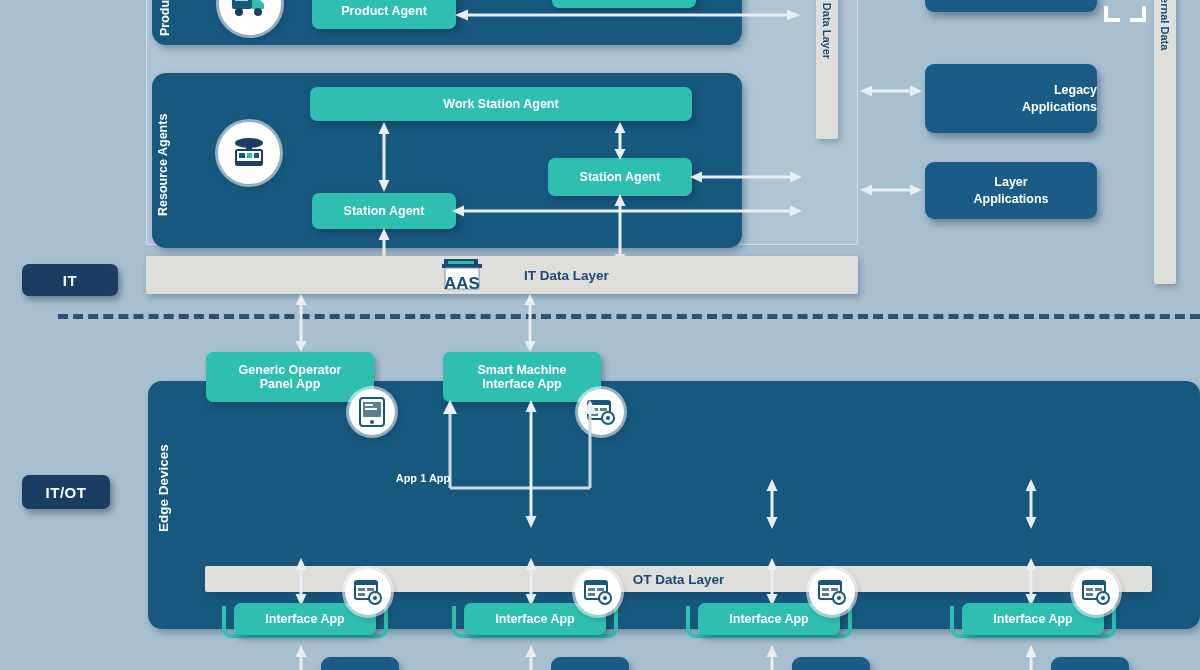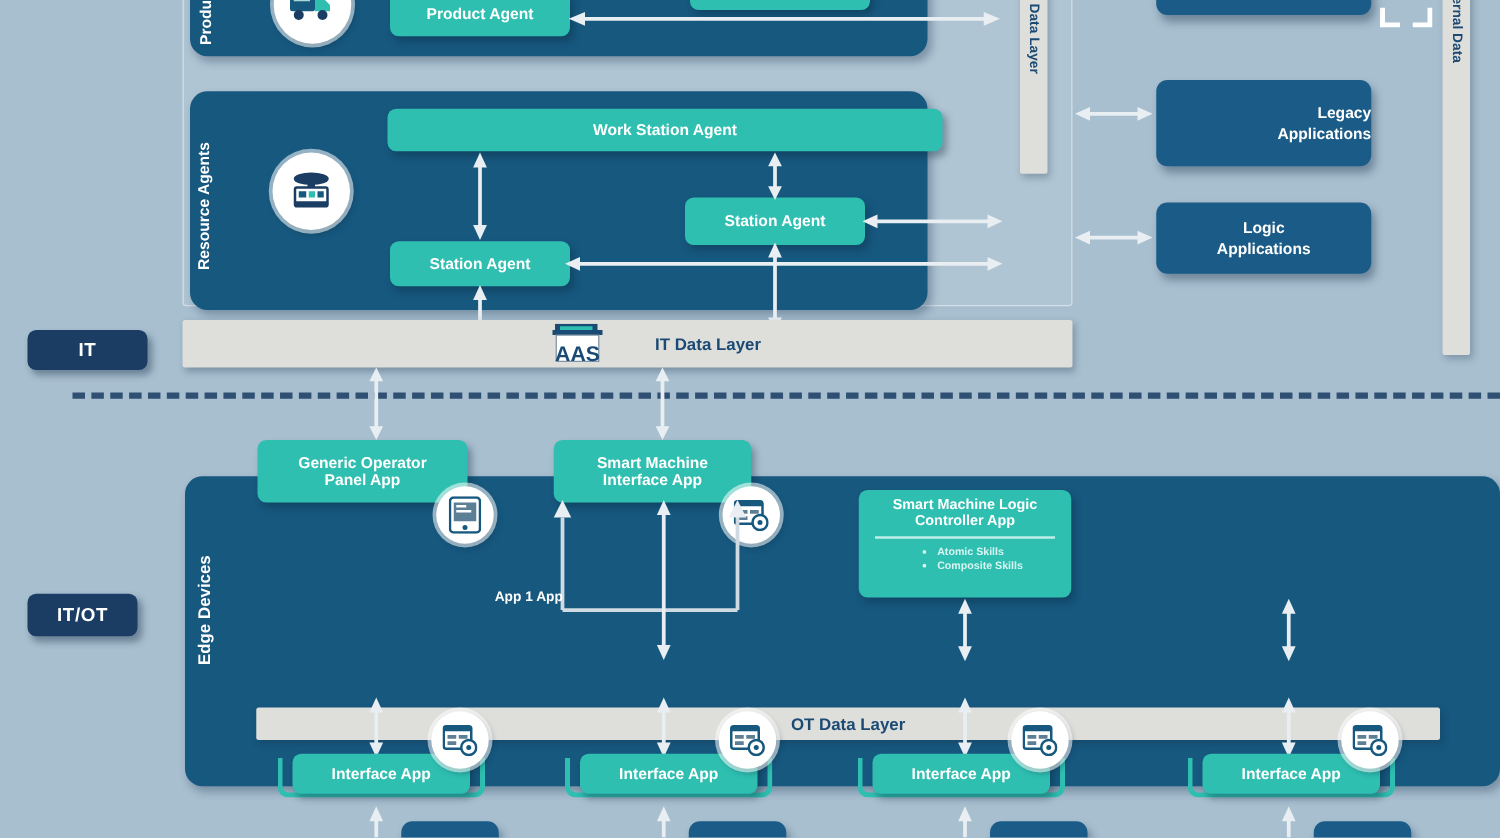--- a/index.html
+++ b/index.html
@@ -145,21 +145,21 @@
       <ellipse cx="20" cy="8" rx="14" ry="5" fill="#1b3d63"></ellipse>
       <rect x="17" y="8" width="6" height="7" fill="#1b3d63"></rect>
       <rect x="7" y="15" width="26" height="15" rx="1.5" fill="#ffffff" stroke="#1b3d63" stroke-width="2"></rect>
       <rect x="10" y="18" width="6" height="5" fill="#17587f"></rect>
       <rect x="18" y="18" width="5" height="5" fill="#2ebfb0"></rect>
       <rect x="25" y="18" width="5" height="5" fill="#17587f"></rect>
       <rect x="7" y="26" width="26" height="4" fill="#1b3d63"></rect>
     </svg>
   </div>
 
-  <div class="abs teal" style="left:310px;top:87px;width:444px;height:34px;font-size:12.5px;">Work Station Agent</div>
+  <div class="abs teal" style="left:310px;top:87px;width:382px;height:34px;font-size:12.5px;">Work Station Agent</div>
   <div class="abs teal" style="left:312px;top:193px;width:144px;height:36px;font-size:12.5px;">Station Agent</div>
   <div class="abs teal" style="left:548px;top:158px;width:144px;height:38px;font-size:12.5px;">Station Agent</div>
 
   <svg class="abs arrowsvg" style="left:377px;top:122px;width:14px;height:70px;" viewBox="0 0 14 70">
     <line x1="7" y1="10" x2="7" y2="60" stroke="#e8eef2" stroke-width="3"></line>
     <polygon points="7,0 1.5,12 12.5,12" fill="#e8eef2"></polygon>
     <polygon points="7,70 1.5,58 12.5,58" fill="#e8eef2"></polygon>
   </svg>
 
   <svg class="abs arrowsvg" style="left:613px;top:122px;width:14px;height:38px;" viewBox="0 0 14 38">
@@ -223,21 +223,21 @@
       </svg>
   </div>
 
   <div class="abs navy" style="left:925px;top:-32px;width:172px;height:44px;font-size:12.5px;"></div>
 
   <div class="abs navy" style="left:925px;top:64px;width:172px;height:69px;font-size:12.5px;flex-direction:column;align-items:flex-end;">
     <span>Legacy</span>
     <span>Applications</span>
   </div>
   <div class="abs navy" style="left:925px;top:162px;width:172px;height:57px;font-size:12.5px;flex-direction:column;">
-    <span>Logic</span>
+    <span>Layer</span>
     <span>Applications</span>
   </div>
 
   <svg class="abs arrowsvg" style="left:860px;top:84px;width:62px;height:14px;" viewBox="0 0 62 14">
     <line x1="11" y1="7" x2="51" y2="7" stroke="#e8eef2" stroke-width="3"></line>
     <polygon points="0,7 12,1.5 12,12.5" fill="#e8eef2"></polygon>
     <polygon points="62,7 50,1.5 50,12.5" fill="#e8eef2"></polygon>
   </svg>
   <svg class="abs arrowsvg" style="left:860px;top:183px;width:62px;height:14px;" viewBox="0 0 62 14">
     <line x1="11" y1="7" x2="51" y2="7" stroke="#e8eef2" stroke-width="3"></line>
@@ -288,29 +288,20 @@
       <rect x="1" y="2" width="22" height="18" rx="2" fill="#ffffff" stroke="#17587f" stroke-width="2"></rect>
       <rect x="1" y="2" width="22" height="4" fill="#17587f"></rect>
       <rect x="4" y="9" width="7" height="3" fill="#5d7f96"></rect>
       <rect x="13" y="9" width="7" height="3" fill="#5d7f96"></rect>
       <rect x="4" y="14" width="7" height="3" fill="#5d7f96"></rect>
       <circle cx="21" cy="19" r="6" fill="#ffffff" stroke="#17587f" stroke-width="2"></circle>
       <circle cx="21" cy="19" r="2" fill="#17587f"></circle>
     </svg>
   </div>
 
-  <div class="abs teal" style="left:687px;top:392px;width:170px;height:86px;font-size:11.5px;flex-direction:column;justify-content:flex-start;padding-top:6px;">
-    <span>Smart Machine Logic</span>
-    <span>Controller App</span>
-    <div style="width:144px;height:2px;background:#bdeee8;margin:5px 0 5px 0;"></div>
-    <ul class="skilllist" style="margin:0;padding-left:24px;font-size:8.5px;color:#d8f5f1;">
-      <li>Atomic Skills</li>
-      <li>Composite Skills</li>
-    </ul>
-  </div>
 
 
   <svg class="abs arrowsvg" style="left:440px;top:400px;width:160px;height:92px;" viewBox="0 0 160 92">
     <path d="M10 88 L10 14 M10 88 L150 88 M150 88 L150 14" stroke="#cfdae3" stroke-width="3" fill="none"></path>
     <polygon points="10,0 3,14 17,14" fill="#e8eef2"></polygon>
     <polygon points="150,0 143,14 157,14" fill="#e8eef2"></polygon>
   </svg>
   <div class="abs" style="left:360px;top:472px;width:126px;text-align:center;color:#ffffff;font-weight:bold;font-size:11px;">App 1 App</div>
 
   <svg class="abs arrowsvg" style="left:524px;top:400px;width:14px;height:128px;" viewBox="0 0 14 128">

